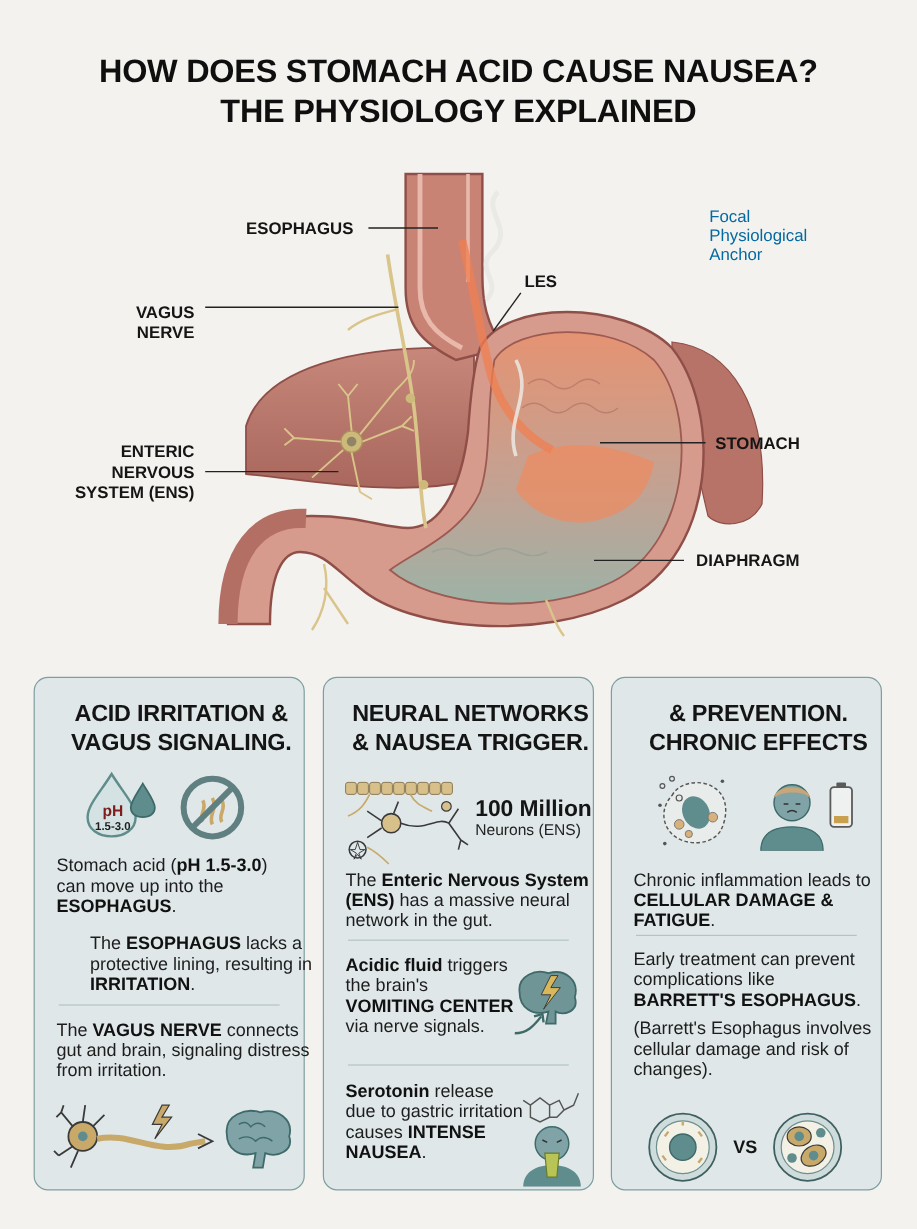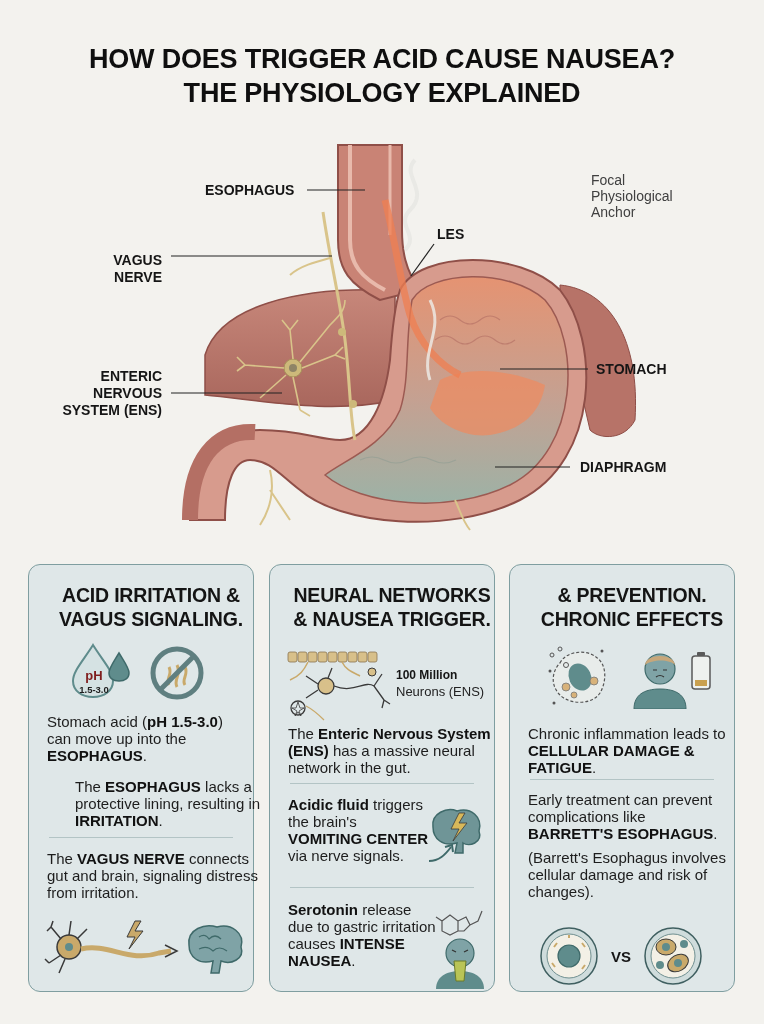--- a/index.html
+++ b/index.html
@@ -18,49 +18,49 @@
     .title div { white-space: nowrap; }
     .diagram { position: absolute; left: 0; top: 140px; width: 764px; height: 400px; }
     .diagram svg { position: absolute; left: 0; top: 0; }
     .lbl {
       position: absolute; font-weight: 700; font-size: 14px; line-height: 17px;
       color: #151515; white-space: nowrap;
     }
     .lbl.right { text-align: right; }
     .anchor-note {
       position: absolute; left: 591px; top: 172px; font-size: 14px; line-height: 16px;
-      color: #404040; font-weight: 400;
+      color: #0369a1; font-weight: 400;
     }
     .card {
       position: absolute; top: 564px; height: 428px; width: 226px;
       background: #dfe7e8; border: 1.5px solid #7f9ea0; border-radius: 12px;
       box-sizing: border-box;
     }
     .card h2 {
       margin: 0; position: absolute; top: 18px; left: 0; width: 100%;
       text-align: center; font-size: 19.5px; line-height: 24px; font-weight: 700;
       color: #141414; letter-spacing: -0.2px;
     }
     .card h2 div { white-space: nowrap; padding-left: 20px; }
     .p {
       position: absolute; left: 18px; width: 200px; font-size: 15px; line-height: 17px;
       color: #1d1d1d;
     }
     .p b { font-weight: 700; color: #111; }
     .divider { position: absolute; left: 20px; right: 20px; height: 1px; background: #b3c4c5; }
     .icon { position: absolute; }
-    .stat-num { position: absolute; font-weight: 700; font-size: 12px; line-height: 16px; }
+    .stat-num { position: absolute; font-weight: 700; font-size: 19px; line-height: 16px; }
     .stat-sub { position: absolute; font-size: 13px; line-height: 15px; color: #222; }
     .vs { position: absolute; font-weight: 700; font-size: 15px; }
   </style>
 </head>
 <body>
 
 <div class="title">
-  <div>HOW DOES TRIGGER ACID CAUSE NAUSEA?</div>
+  <div>HOW DOES STOMACH ACID CAUSE NAUSEA?</div>
   <div>THE PHYSIOLOGY EXPLAINED</div>
 </div>
 
 <div class="diagram">
   <svg width="764" height="400" viewBox="0 0 764 400">
     <defs>
       <linearGradient id="gTissue" x1="0" y1="0" x2="0" y2="1">
         <stop offset="0" stop-color="#c7877a"></stop>
         <stop offset="1" stop-color="#a9675d"></stop>
       </linearGradient>

